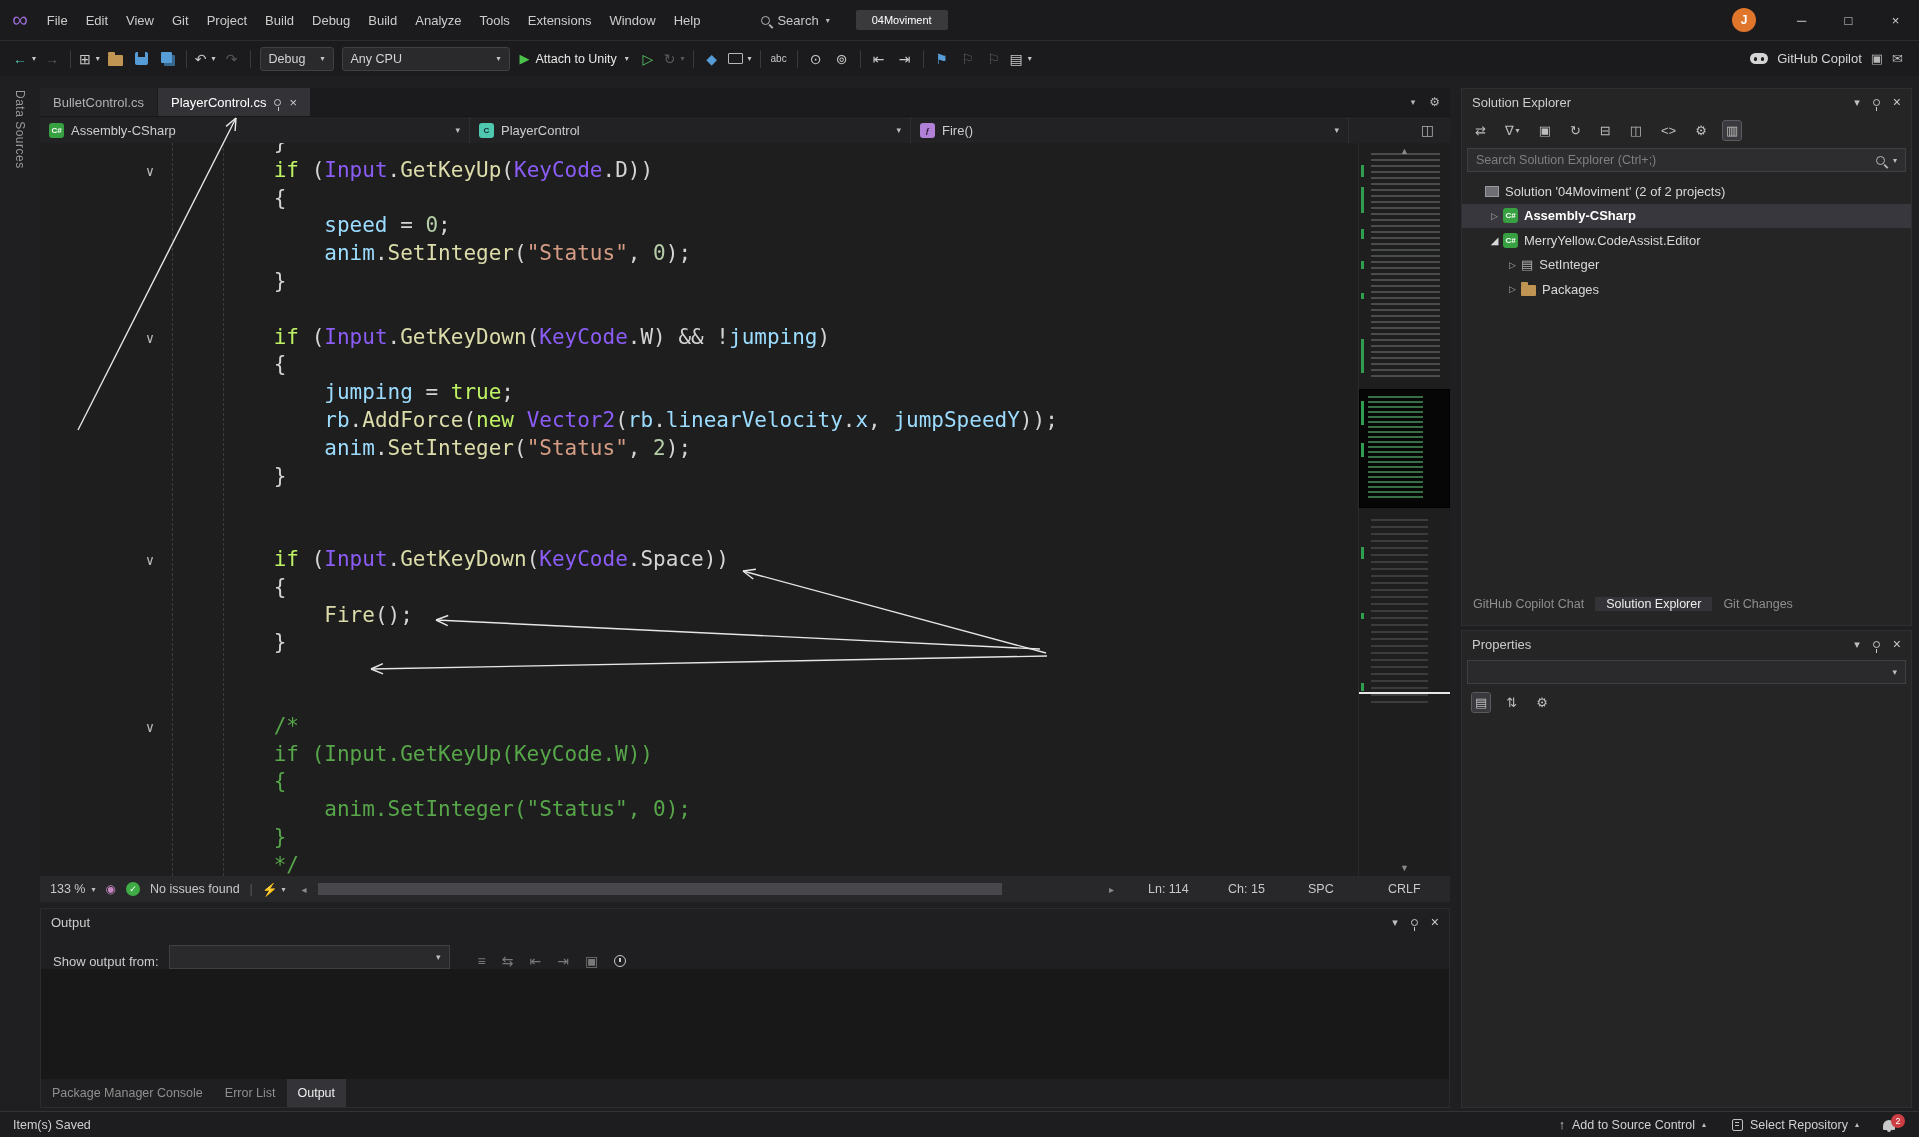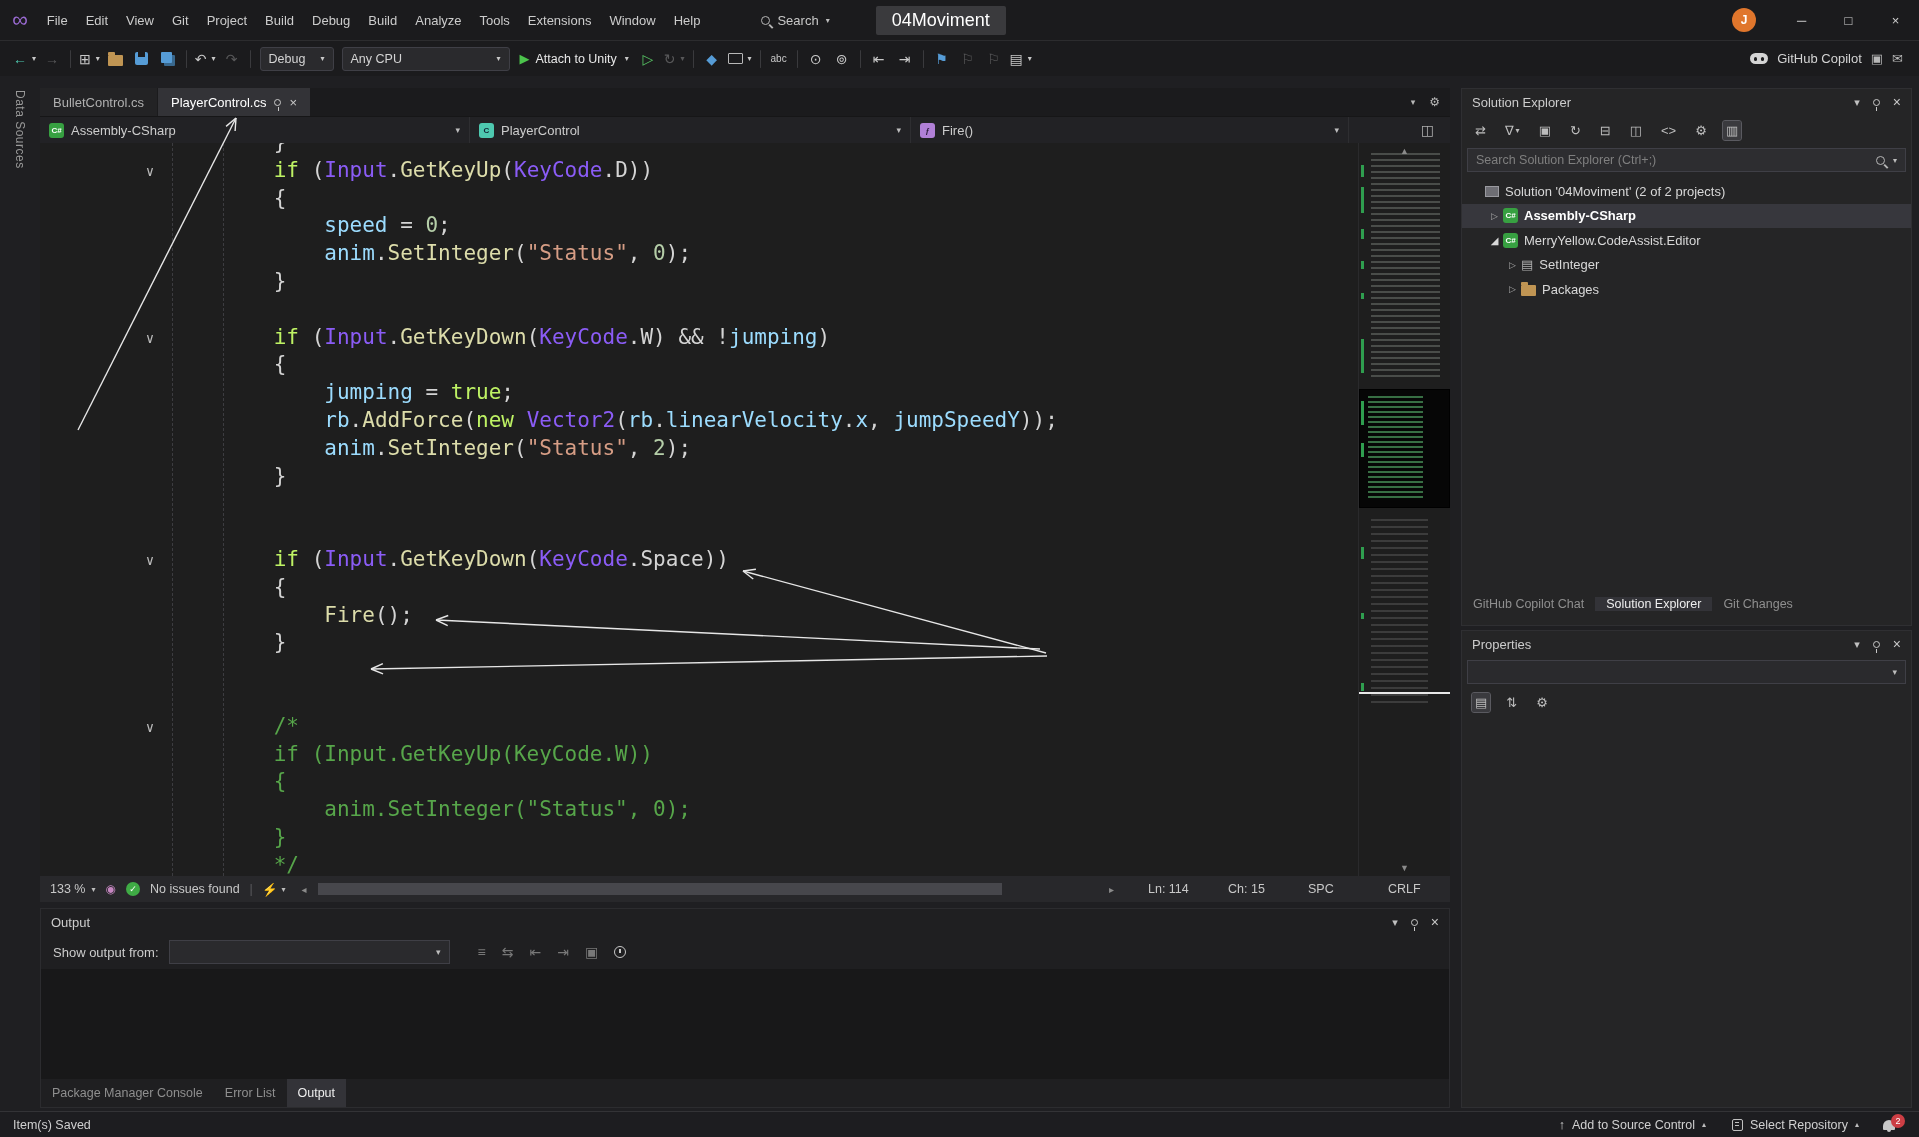--- a/index.html
+++ b/index.html
@@ -6,21 +6,21 @@
   html,body{overflow:hidden}
   body{width:1919px;height:1137px;background:#1f1f22;font-family:"Liberation Sans",sans-serif;color:#ccc}
   #app{position:relative;width:1919px;height:1137px;overflow:hidden}
 
   
   .titlebar{position:absolute;left:0;top:0;width:100%;height:40px;background:#1b1b1d;display:flex;align-items:center;z-index:5}
   .vs-logo{color:#9b6bd3;font-size:22px;font-style:italic;margin:0 10px 0 12px;line-height:1}
   .menubar{display:flex;height:100%}
   .menu-item{padding:0 9px;font-size:13px;color:#cccccc;display:flex;align-items:center;cursor:default}
   .tb-search{display:flex;align-items:center;gap:7px;margin-left:42px;padding:3px 10px;font-size:13px;color:#c8c8c8}
-  .doc-box{margin-left:36px;background:#3a3a3d;color:#fff;font-size:18px;padding:4px 16px;border-radius:2px}
+  .doc-box{margin-left:16px;background:#3a3a3d;color:#fff;font-size:11px;padding:4px 16px;border-radius:2px}
   .title-right{margin-left:auto;display:flex;align-items:center;height:100%}
   .avatar{width:24px;height:24px;border-radius:50%;background:#e0762c;color:#fff;font-size:12px;font-weight:bold;display:flex;align-items:center;justify-content:center;margin-right:22px}
   .win-btn{width:47px;height:100%;display:flex;align-items:center;justify-content:center;font-size:13px;color:#d0d0d0}
   .mag-icon{width:9px;height:9px;border:1.6px solid #b6b6b6;border-radius:50%;position:relative;display:inline-block}
   .mag-icon::after{content:"";position:absolute;width:1.6px;height:5px;background:#b6b6b6;left:8px;top:7px;transform:rotate(-45deg)}
   .mini-dd{font-size:8px;color:#bdbdbd}
 
   
   .toolbar{position:absolute;left:0;top:40px;width:100%;height:36px;background:#1b1b1d;border-top:1px solid #2c2c2e;display:flex;align-items:center;padding-left:10px;z-index:5}
   .tb-item{height:26px;min-width:26px;display:flex;align-items:center;justify-content:center;gap:3px;padding:0 3px;border-radius:3px;color:#c8c8c8;font-size:14px}
@@ -95,21 +95,21 @@
   .hthumb{position:absolute;left:1%;width:86%;top:0;height:12px;background:#47474c}
   .ed-field{min-width:52px;text-align:left;margin-left:18px}
 
   
   .output-pane{position:absolute;left:40px;top:908px;width:1410px;height:200px;background:#1f1f21;display:flex;flex-direction:column;border:1px solid #2c2c2f}
   .pane-header{height:26px;flex:0 0 26px;display:flex;align-items:center;padding:0 10px;font-size:13px;color:#cccccc}
   .pane-header-icons{margin-left:auto;display:flex;align-items:center;gap:13px;color:#c0c0c0;font-size:11px}
   .pin-icon{width:7px;height:7px;border:1px solid #c9c9c9;border-radius:50%;position:relative;display:inline-block}
   .pin-icon::after{content:"";position:absolute;left:2.5px;top:7px;width:1px;height:4px;background:#c9c9c9}
   .close-x{font-size:14px;color:#c9c9c9}
-  .output-toolbar{height:34px;flex:0 0 34px;display:flex;align-items:center;padding:0 12px;font-size:13px;color:#cccccc;gap:10px}
+  .output-toolbar{height:34px;flex:0 0 34px;display:flex;align-items:flex-end;padding:0 12px;font-size:13px;color:#cccccc;gap:10px}
   .combo{height:24px;background:#2a2a2d;border:1px solid #3f3f46;display:flex;align-items:center;justify-content:flex-end;padding:0 8px}
   .combo .mini-dd{font-size:9px}
   .out-combo{width:281px}
   .out-icons{display:flex;align-items:center;gap:16px;margin-left:18px}
   .out-tool{color:#787878;font-size:14px;display:flex;align-items:center}
   .output-content{flex:1;background:#181819}
   .panel-tabs{height:28px;flex:0 0 28px;display:flex;align-items:stretch;background:#1f1f21}
   .panel-tab{display:flex;align-items:center;padding:0 11px;font-size:12.5px;color:#8f8f8f}
   .panel-tab.active{background:#333338;color:#eeeeee}
 

